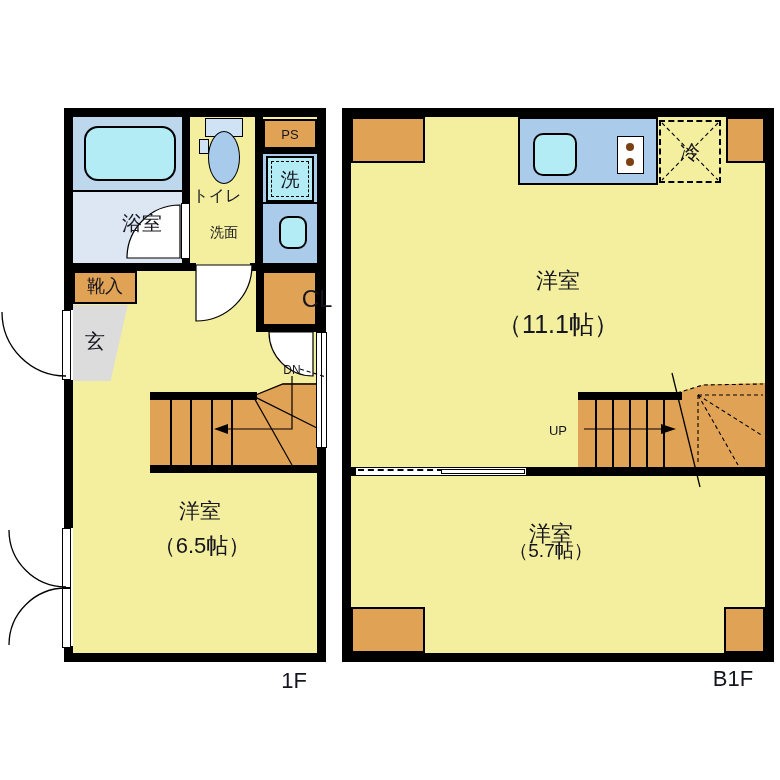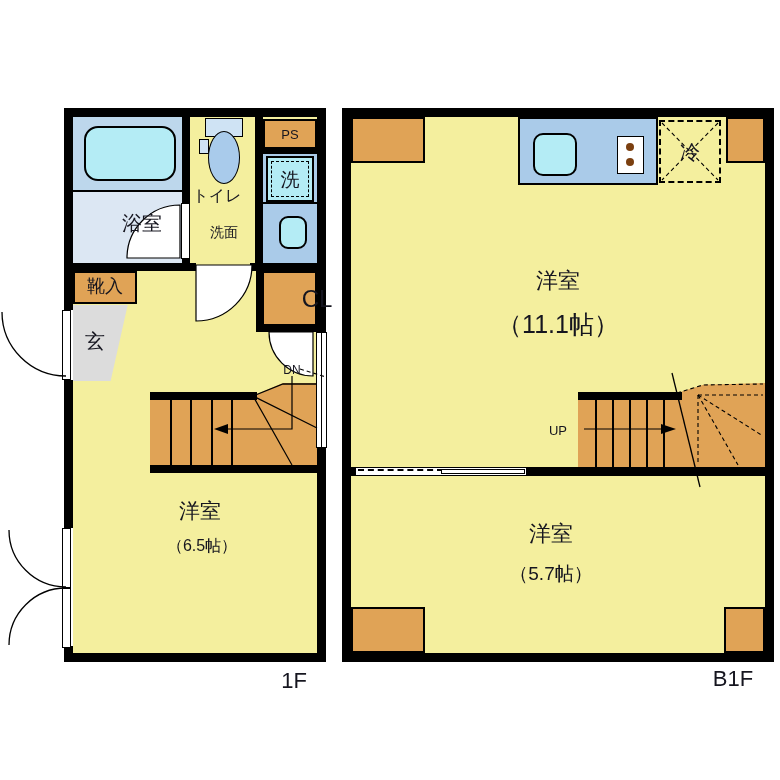--- a/index.html
+++ b/index.html
@@ -148,24 +148,24 @@
   <div class="lbl" style="left:108px;top:223px;font-size:20px;margin-left:34px;">浴室</div>
   <div class="lbl" style="left:217px;top:196px;font-size:16px;">トイレ</div>
   <div class="lbl" style="left:224px;top:232px;font-size:14px;">洗面</div>
   <div class="lbl" style="left:290px;top:134px;font-size:13px;">PS</div>
   <div class="lbl" style="left:290px;top:179px;font-size:19px;">洗</div>
   <div class="lbl" style="left:105px;top:287px;font-size:18px;font-family:Liberation Mono, monospace;">靴入</div>
   <div class="lbl" style="left:95px;top:341px;font-size:20px;">玄</div>
   <div class="lbl" style="left:289px;top:299px;font-size:24px;margin-left:28px;">CL</div>
   <div class="lbl" style="left:292px;top:370px;font-size:12px;">DN</div>
   <div class="lbl" style="left:200px;top:510px;font-size:21px;">洋室</div>
-  <div class="lbl" style="left:202px;top:546px;font-size:16px;">（6.5帖）</div>
+  <div class="lbl" style="left:202px;top:546px;font-size:22px;">（6.5帖）</div>
   <div class="lbl" style="left:294px;top:681px;font-size:22px;">1F</div>
 
   <div class="lbl" style="left:690px;top:152px;font-size:20px;">冷</div>
   <div class="lbl" style="left:558px;top:281px;font-size:22px;">洋室</div>
   <div class="lbl" style="left:558px;top:324px;font-size:25px;">（11.1帖）</div>
   <div class="lbl" style="left:558px;top:430px;font-size:13px;">UP</div>
   <div class="lbl" style="left:551px;top:534px;font-size:22px;">洋室</div>
-  <div class="lbl" style="left:551px;top:573px;font-size:19px;">（5.7帖）</div>
+  <div class="lbl" style="left:551px;top:550px;font-size:19px;">（5.7帖）</div>
   <div class="lbl" style="left:733px;top:679px;font-size:22px;">B1F</div>
 
 </div>
 
 </body></html>

